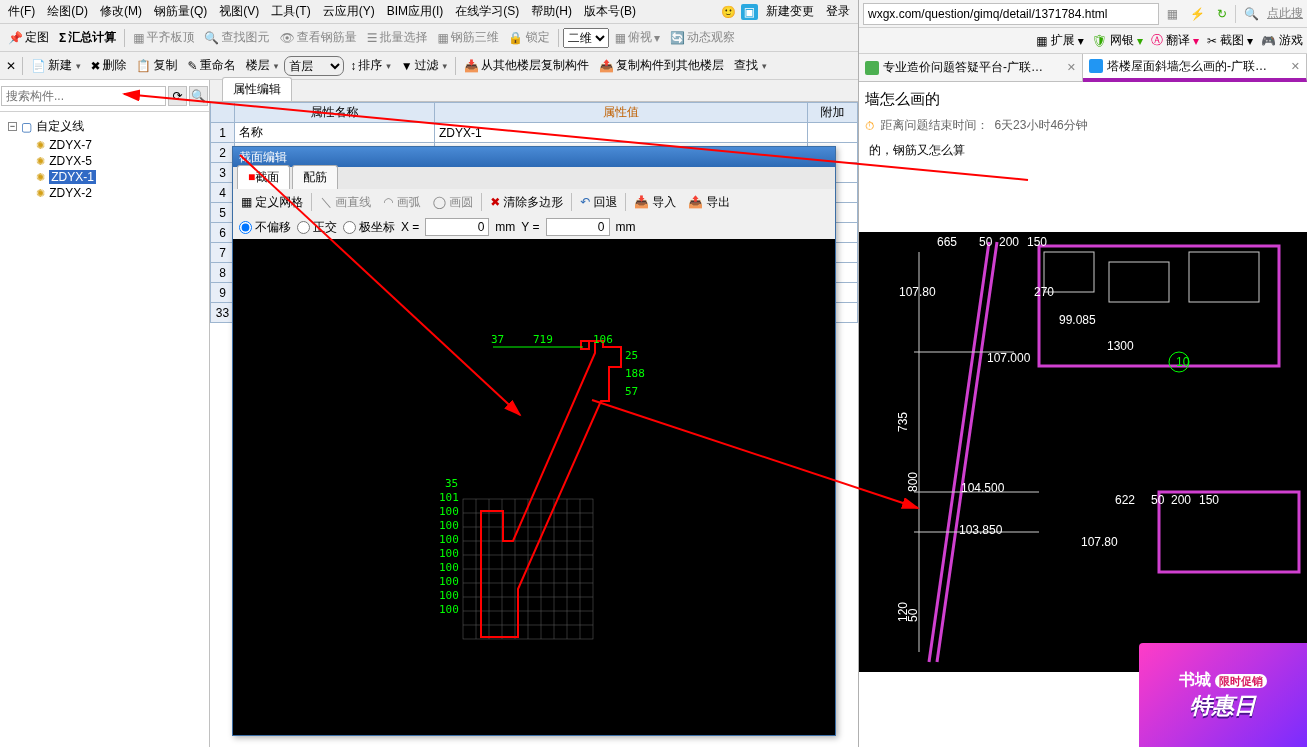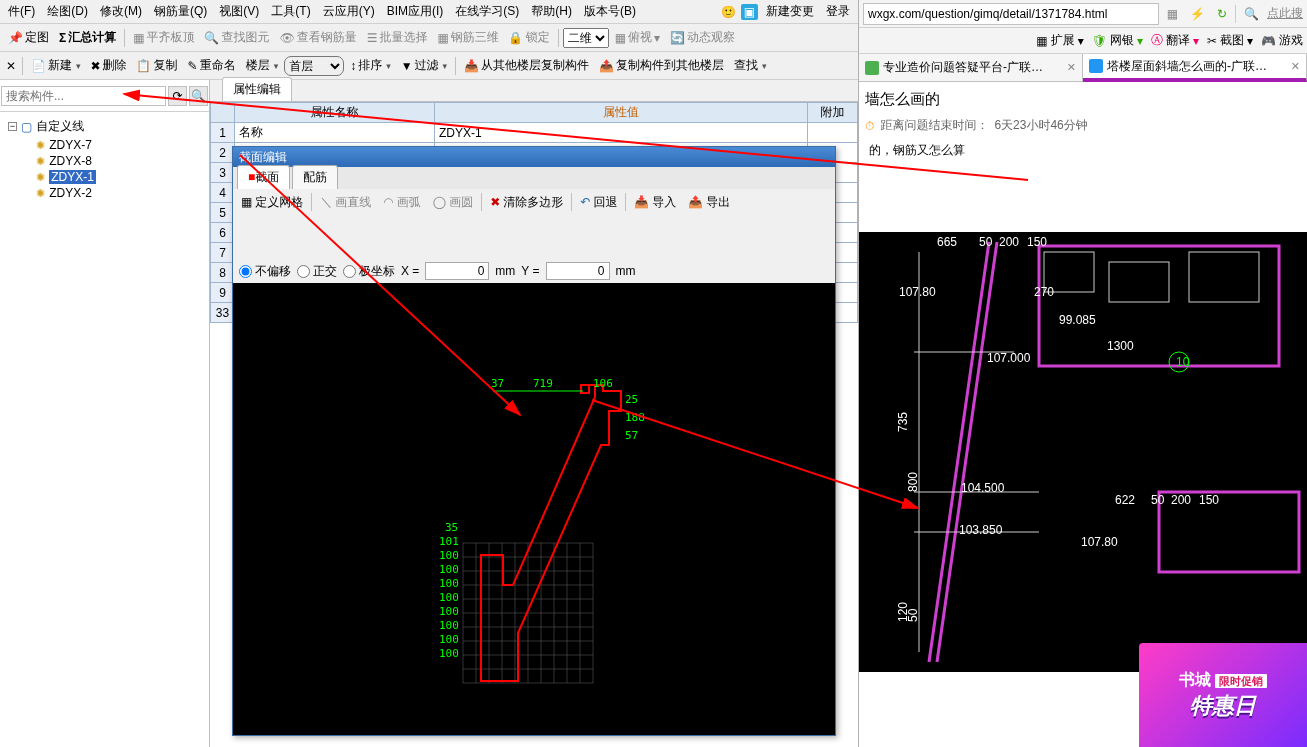--- a/index.html
+++ b/index.html
@@ -48,21 +48,21 @@
 
 
 .dialog { position: absolute; left: 232px; top: 146px; width: 604px; height: 590px; border: 1px solid #3c6ea5; background: #f0f0f0; box-shadow: 2px 2px 6px rgba(0,0,0,.3); display: flex; flex-direction: column; }
 .dlg-title { background: linear-gradient(#4a8bd6,#2d6ab5); color: #fff; height: 20px; display: flex; align-items: center; padding: 0 6px; }
 .dlg-tabs { display: flex; background: #e8e8e8; height: 22px; align-items: flex-end; padding-left: 4px; gap: 2px; }
 .dlg-tabs .t { padding: 3px 10px; background: #f8f8f8; border: 1px solid #b0b0b0; border-bottom: none; border-radius: 3px 3px 0 0; }
 .dlg-tabs .t.on { background: #fff; }
 .dlg-tool { display: flex; align-items: center; height: 26px; padding: 0 4px; gap: 4px; background: #f0f0f0; }
 .dlg-tool .tb { display: inline-flex; align-items: center; gap: 3px; padding: 2px 4px; }
 .dlg-tool .sep { width: 1px; height: 18px; background: #c0c0c0; }
-.dlg-coord { display: flex; align-items: center; height: 24px; padding: 0 6px; gap: 6px; background: #f0f0f0; margin-top: 44px; }
+.dlg-coord { display: flex; align-items: center; height: 24px; padding: 0 6px; gap: 6px; background: #f0f0f0; }
 .dlg-coord label { display: inline-flex; align-items: center; gap: 3px; }
 .dlg-coord input[type=text] { width: 64px; height: 18px; text-align: right; padding: 0 4px; border: 1px solid #a8a8a8; }
 .canvas { flex: 1; background: #000; position: relative; overflow: hidden; }
 .canvas text, .canvas .dim { fill: #0f0; color: #0f0; font-family: monospace; font-size: 11px; }
 
 
 .app-right { position: absolute; left: 858px; top: 0; width: 449px; height: 747px; background: #fff; border-left: 1px solid #b0b0b0; display: flex; flex-direction: column; }
 .addr { display: flex; align-items: center; height: 28px; padding: 2px 4px; gap: 4px; background: #f4f4f4; border-bottom: 1px solid #d0d0d0; }
 .addr input { flex: 1; height: 22px; border: 1px solid #c0c0c0; padding: 0 4px; background: #fff; }
 .addr .abtn { display: inline-flex; align-items: center; gap: 2px; padding: 2px 4px; }
@@ -77,21 +77,21 @@
 .favicon { width: 14px; height: 14px; border-radius: 2px; display: inline-block; }
 
 .page { flex: 1; overflow: hidden; position: relative; background: #fff; }
 .qtitle { font-size: 15px; font-weight: normal; padding: 8px 6px 4px; }
 .qmeta { display: flex; align-items: center; gap: 6px; padding: 4px 6px; color: #666; }
 .qbody { padding: 4px 10px; }
 .cadimg { position: absolute; left: 0; top: 150px; width: 449px; height: 440px; background: #000; }
 
 .promo { position: absolute; right: 0; bottom: 0; width: 168px; height: 104px; background: linear-gradient(135deg,#ff3cc7,#7a2cff); color: #fff; display: flex; flex-direction: column; align-items: center; justify-content: center; font-weight: bold; border-radius: 4px 0 0 0; }
 .promo .big { font-size: 22px; font-style: italic; text-shadow: 0 2px 0 #4a148c; }
-.promo .tag { background: #fff; color: #d81b60; font-size: 11px; padding: 1px 4px; border-radius: 1px; margin-left: 4px; }
+.promo .tag { background: #fff; color: #d81b60; font-size: 11px; padding: 1px 4px; border-radius: 7px; margin-left: 4px; }
 
 
 .overlay { position: absolute; left: 0; top: 0; pointer-events: none; }
 
 .greyicon{color:#888;}
 </style>
 </head>
 <body>
 
 <div class="app-left">
@@ -165,21 +165,21 @@
           <span class="minus">−</span>
           <span style="color:#2d6ab5;">▢</span>
           <span class="lbl">自定义线</span>
         </div>
         <div class="node">
             <span class="bullet">✺</span>
             <span class="lbl">ZDYX-7</span>
           </div>
         <div class="node">
             <span class="bullet">✺</span>
-            <span class="lbl">ZDYX-8</span>
+            <span class="lbl">ZDYX-5</span>
           </div>
         <div class="node sel">
             <span class="bullet">✺</span>
             <span class="lbl">ZDYX-1</span>
           </div>
         <div class="node">
             <span class="bullet">✺</span>
             <span class="lbl">ZDYX-2</span>
           </div>
       </div>

